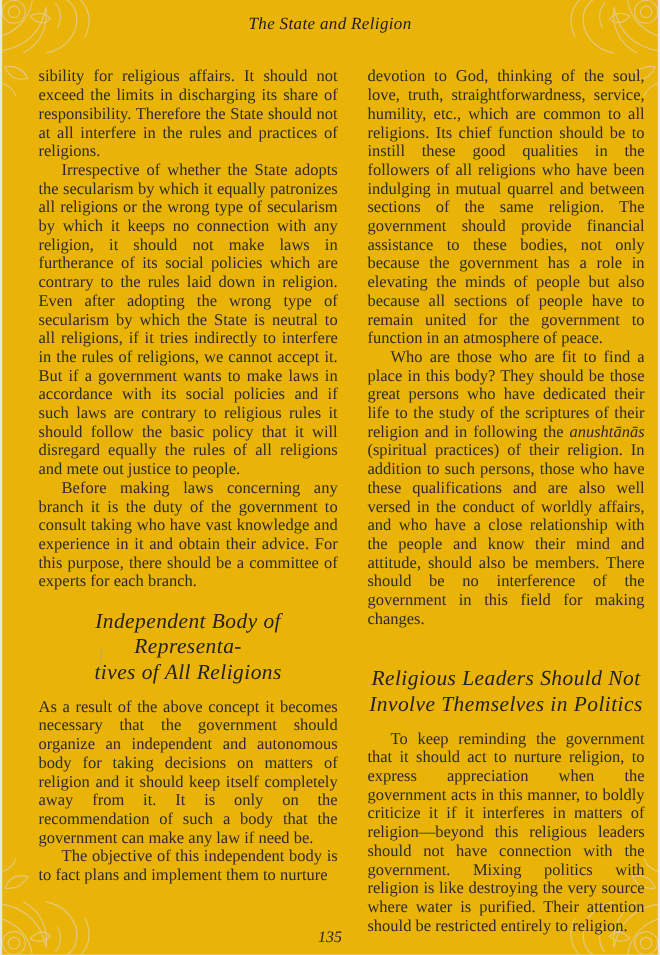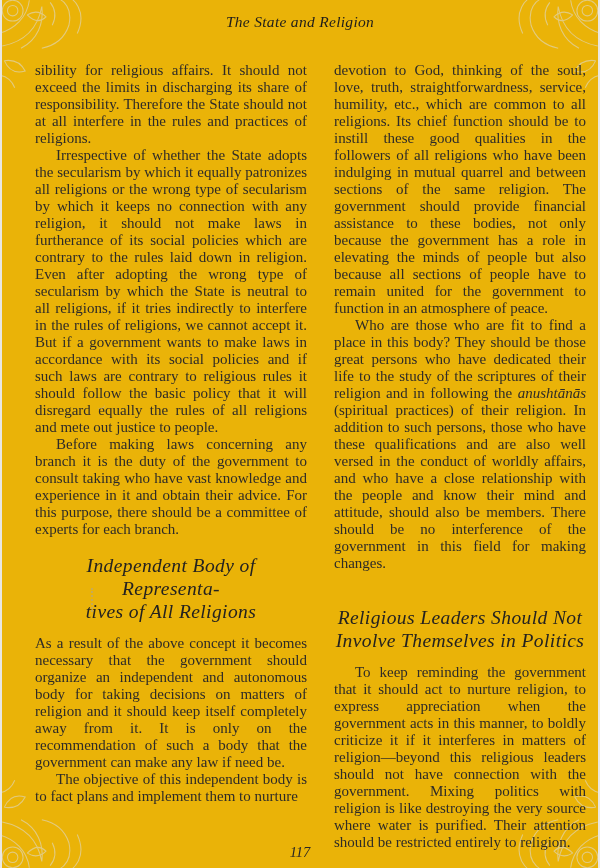--- a/index.html
+++ b/index.html
@@ -141,15 +141,15 @@
       <p class="body-p indent"><span>Who are those who are fit to find a place in this body? They should be those great persons who have dedicated their life to the study of the scriptures of their religion and in following the </span><span class="term">anushtānās</span><span> (spiritual practices) of their religion. In addition to such persons, those who have these qualifications and are also well versed in the conduct of worldly affairs, and who have a close relationship with the people and know their mind and attitude, should also be members. There should be no interference of the government in this field for making changes.</span></p>
       <h2 class="section-heading mt-lg"><span>Religious Leaders Should Not</span><br><span>Involve Themselves in Politics</span></h2>
       <p class="body-p indent">To keep reminding the government that it should act to nurture religion, to express appreciation when the government acts in this manner, to boldly criticize it if it interferes in matters of religion—beyond this religious leaders should not have connection with the government. Mixing politics with religion is like destroying the very source where water is purified. Their attention should be restricted entirely to religion.</p>
     </section>
 
   </main>
 
   <div class="artifact a1"></div>
   <div class="artifact a2"></div>
 
-  <div class="page-number">117</div>
+  <div class="page-number">135</div>
 
 </div>
 
 </body></html>

